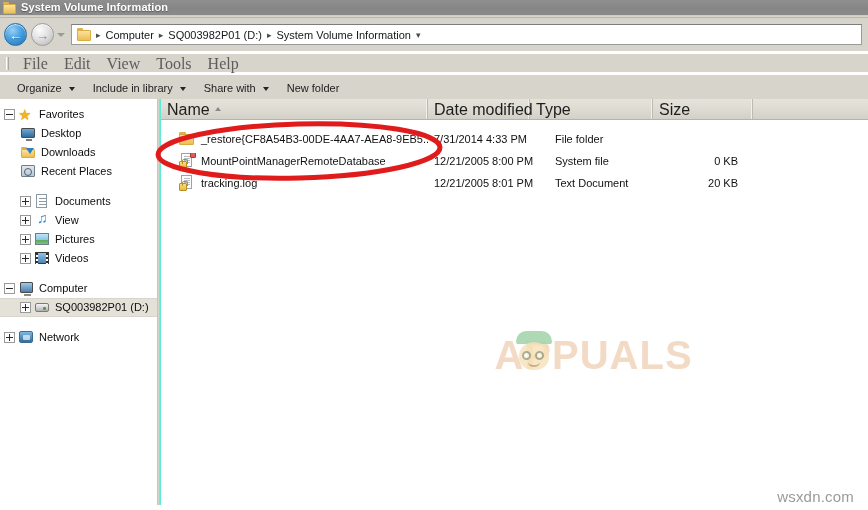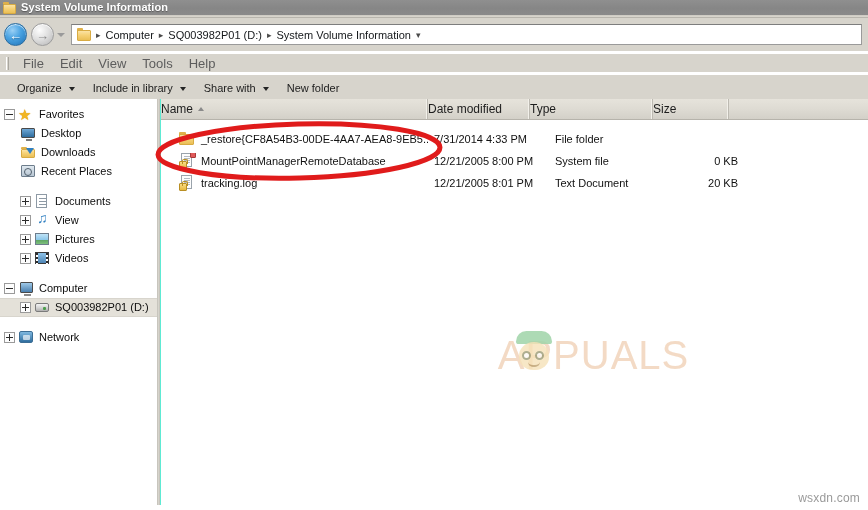--- a/index.html
+++ b/index.html
@@ -127,22 +127,22 @@
     display: flex; align-items: center;
     padding-left: 6px;
   }
   #menubar .mgrip {
     width: 3px; height: 13px; margin-right: 6px;
     border-left: 1px solid #ffffff;
     border-right: 1px solid #aaa7a0;
     flex: none;
   }
   .menuitem {
-    font-size: 13px; color: #5d5d5d;
-    padding: 2px 8px; line-height: 13px; white-space: nowrap;
+    font-size: 16px; color: #5d5d5d;
+    padding: 2px 8px; line-height: 13px; white-space: nowrap; font-family: Liberation Serif, serif;
   }
 
   
   #toolbar {
     position: absolute; left: 0; top: 74px;
     width: 868px; height: 29px;
     background: #d7d4cc;
     border-top: 1px solid #ffffff;
     border-bottom: 1px solid #b6b3ab;
     display: flex; align-items: center;
@@ -331,37 +331,38 @@
   }
   #colhead {
     position: relative;
     height: 21px;
     background: linear-gradient(to bottom, #e6e3db 0%, #dedbd3 50%, #d3d0c8 100%);
     border-bottom: 1px solid #b6b3ab;
     display: flex; align-items: stretch;
   }
   .colcell {
     display: flex; align-items: center;
-    font-size: 12px; color: #1d1d1d;
+    font-size: 16px; color: #1d1d1d;
+    padding-left: 6px;
     border-right: 1px solid #bdbab2;
     box-shadow: inset -1px 0 0 #f2f0ea;
     line-height: 13px;
     white-space: nowrap;
     flex: none;
   }
   .colcell .sortarrow {
     margin-left: 5px;
     border-left: 3px solid transparent;
     border-right: 3px solid transparent;
     border-bottom: 4px solid #8a8a8a;
   }
   .col-name { width: 267px; }
   .col-date { width: 102px; }
   .col-type { width: 123px; }
-  .col-size { width: 76px; }
+  .col-size { width: 100px; }
   .col-rest { flex: 1 1 auto; border-right: none; box-shadow: none; }
 
   .filerow {
     height: 22px; display: flex; align-items: center;
     font-size: 11px; color: #111111;
   }
   .fr-name {
     width: 267px; display: flex; align-items: center;
     padding-left: 18px; white-space: nowrap; overflow: hidden;
   }
@@ -396,21 +397,21 @@
   }
 
   
   #watermark {
     position: absolute; left: 325px; top: 230px;
     width: 215px; height: 52px;
     display: flex; align-items: center; justify-content: center;
     pointer-events: none;
   }
   #watermark .wm-text {
-    font-size: 40px; font-weight: normal; letter-spacing: 1px;
+    font-size: 40px; font-weight: bold; letter-spacing: 1px;
     color: #f3d9c2; opacity: .95;
     font-family: "Liberation Sans", sans-serif;
   }
   #watermark .wm-mascot {
     position: absolute; left: 28px; top: 2px;
     width: 40px; height: 46px;
   }
   #watermark .wm-hat {
     position: absolute; left: 2px; top: 0; width: 36px; height: 13px;
     background: #9fd4a8; border-radius: 12px 12px 3px 3px; opacity: .85;
@@ -432,22 +433,22 @@
 
   
   #annot {
     position: absolute; left: 0; top: 0;
     width: 868px; height: 510px;
     pointer-events: none;
   }
 
   
   #credit {
-    position: absolute; right: 8px; bottom: 5px;
-    font-size: 12px; color: #9a9a9a;
+    position: absolute; right: 14px; bottom: 5px;
+    font-size: 15px; color: #9a9a9a;
     font-family: "Liberation Sans", sans-serif;
     letter-spacing: .2px;
   }
 </style>
 </head>
 <body>
 
 <div id="window">
 
   <div id="titlebar">

